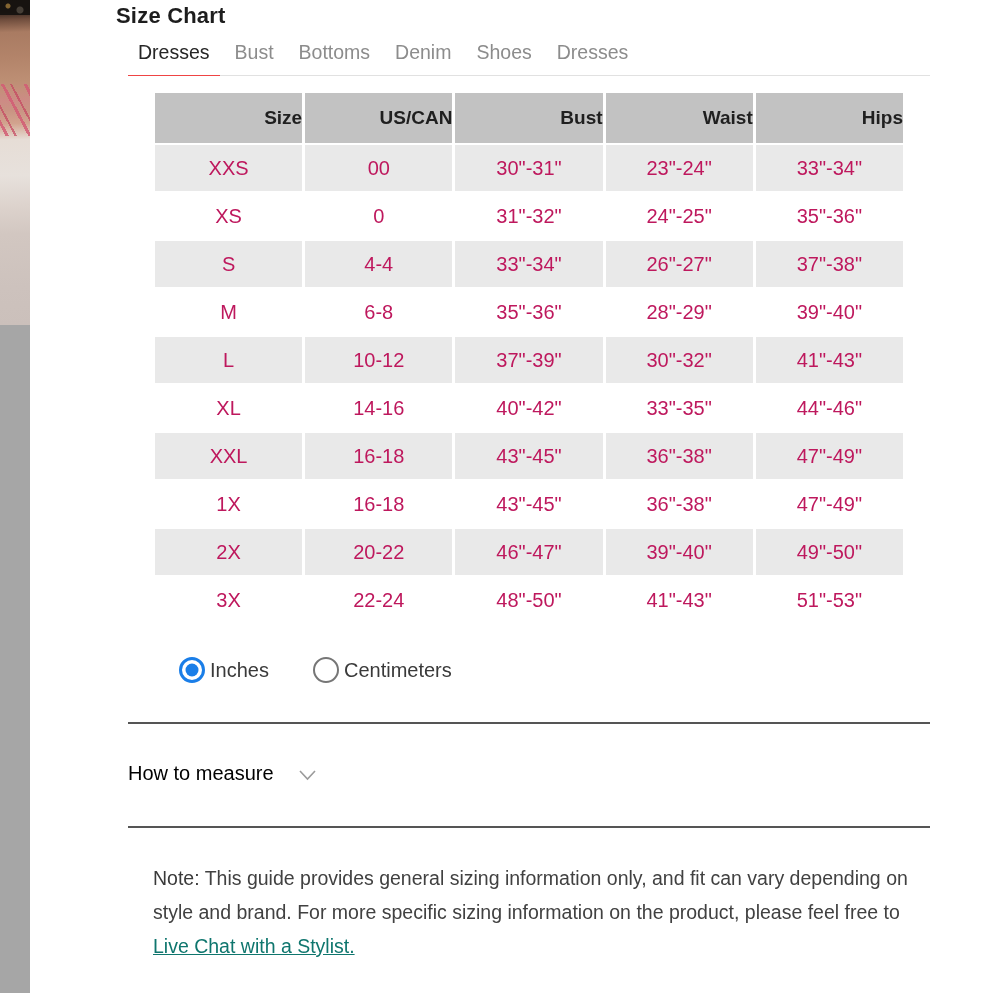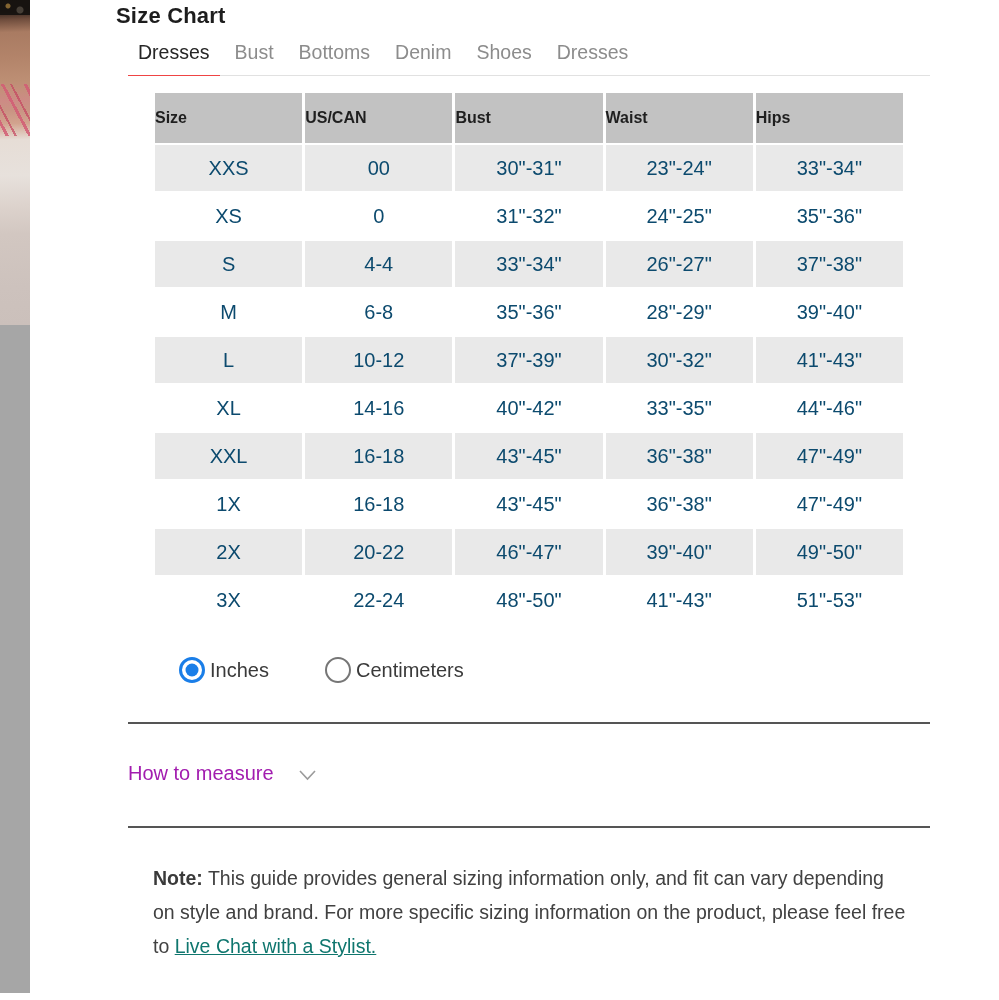--- a/index.html
+++ b/index.html
@@ -63,32 +63,32 @@
     margin-bottom: -1px;
   }
 
   table.size-table {
     position: absolute; left: 152px; top: 91px; width: 754px;
     border-collapse: separate; border-spacing: 3px 2px;
     table-layout: fixed;
   }
   table.size-table th {
     background: #c2c2c2; height: 50px;
-    font-size: 16px; font-weight: 700; color: #1f1f1f;
-    text-align: left; vertical-align: middle;
+    font-size: 19px; font-weight: 700; color: #1f1f1f;
+    text-align: right; vertical-align: middle;
   }
   table.size-table td {
-    height: 46px; font-size: 20px; color: #0c4a6e;
+    height: 46px; font-size: 20px; color: #be185d;
     text-align: center; vertical-align: middle; background: #ffffff; margin-top: 20px;
   }
   table.size-table tr.shaded td { background: #e9e9e9; }
 
   .units {
     position: absolute; left: 179px; top: 657px;
-    display: flex; gap: 56px;
+    display: flex; gap: 44px;
   }
   .radio-option { display: flex; align-items: center; cursor: pointer; }
   .radio-circle {
     width: 26px; height: 26px; border-radius: 50%;
     flex: 0 0 26px; position: relative;
   }
   .radio-circle.selected { border: 3px solid #1a7ee8; }
   .radio-circle.selected::after {
     content: ""; position: absolute; left: 50%; top: 50%;
     width: 13px; height: 13px; border-radius: 50%;
@@ -101,28 +101,28 @@
     position: absolute; left: 128px; width: 802px;
     border-top: 2px solid #555555;
   }
   .divider-1 { top: 722px; }
   .divider-2 { top: 826px; }
 
   .how-to-measure {
     position: absolute; left: 128px; top: 762px;
     display: flex; align-items: center; cursor: pointer;
   }
-  .how-to-measure-label { font-size: 20px; font-weight: 500; color: #a21caf; }
+  .how-to-measure-label { font-size: 20px; font-weight: 500; color: #000000; }
   .chevron { margin-left: 25px; margin-top: 4px; }
 
   .note {
     position: absolute; left: 153px; top: 861px; width: 756px;
     font-size: 19.5px; line-height: 34px; color: #414141;
   }
-  .note b { font-weight: 700; color: #3a3a3a; }
+  .note b { font-weight: 400; color: #3a3a3a; }
   .note .chat-link {
     text-decoration: underline; color: #0f766e; cursor: pointer;
   }
 </style>
 </head>
 <body>
 
 <div class="photo-strip"></div>
 <div class="gray-strip"></div>
 

